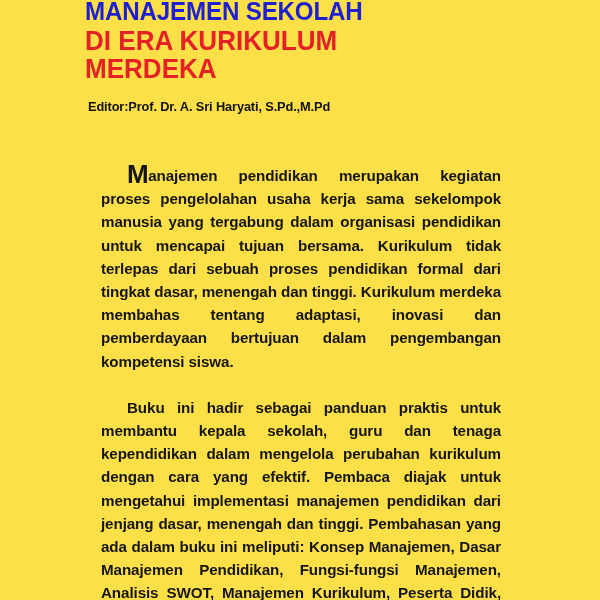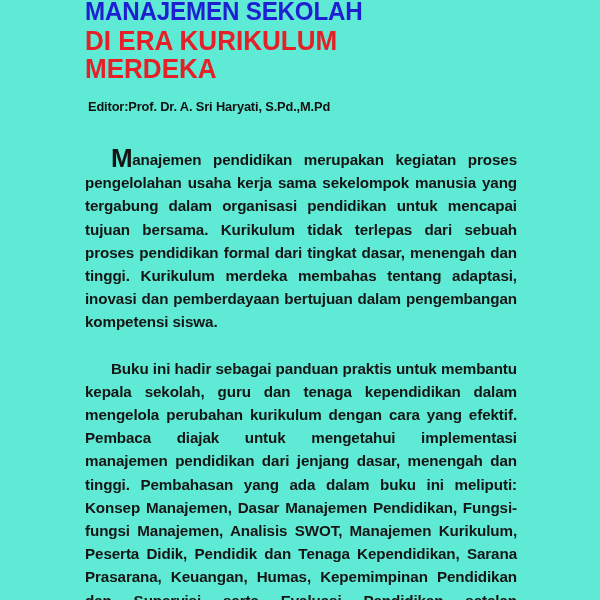--- a/index.html
+++ b/index.html
@@ -11,21 +11,21 @@
     height: 600px;
     background: #99fbfb;
     font-family: "Liberation Sans", sans-serif;
     overflow: hidden;
   }
 
   #page {
     position: relative;
     width: 600px;
     height: 600px;
-    background: #5eead4;
+    background: #fde047;
     box-sizing: border-box;
   }
 
   
   .title-block {
     position: absolute;
     left: 85px;
     top: -4px;
     width: 440px;
   }
@@ -82,21 +82,21 @@
 
   .para {
     font-family: "Liberation Sans Narrow", "Liberation Sans", sans-serif;
     font-weight: bold;
     font-size: 15.2px;
     line-height: 23.2px;
     text-align: justify;
     text-justify: inter-word;
     letter-spacing: -0.1px;
     word-spacing: 0px;
-    margin: 0;
+    margin: 16px;
     hyphens: none;
   }
 
   .para + .para {
     margin-top: 23px;
   }
 
   .para .indent {
     display: inline-block;
     width: 26px;

